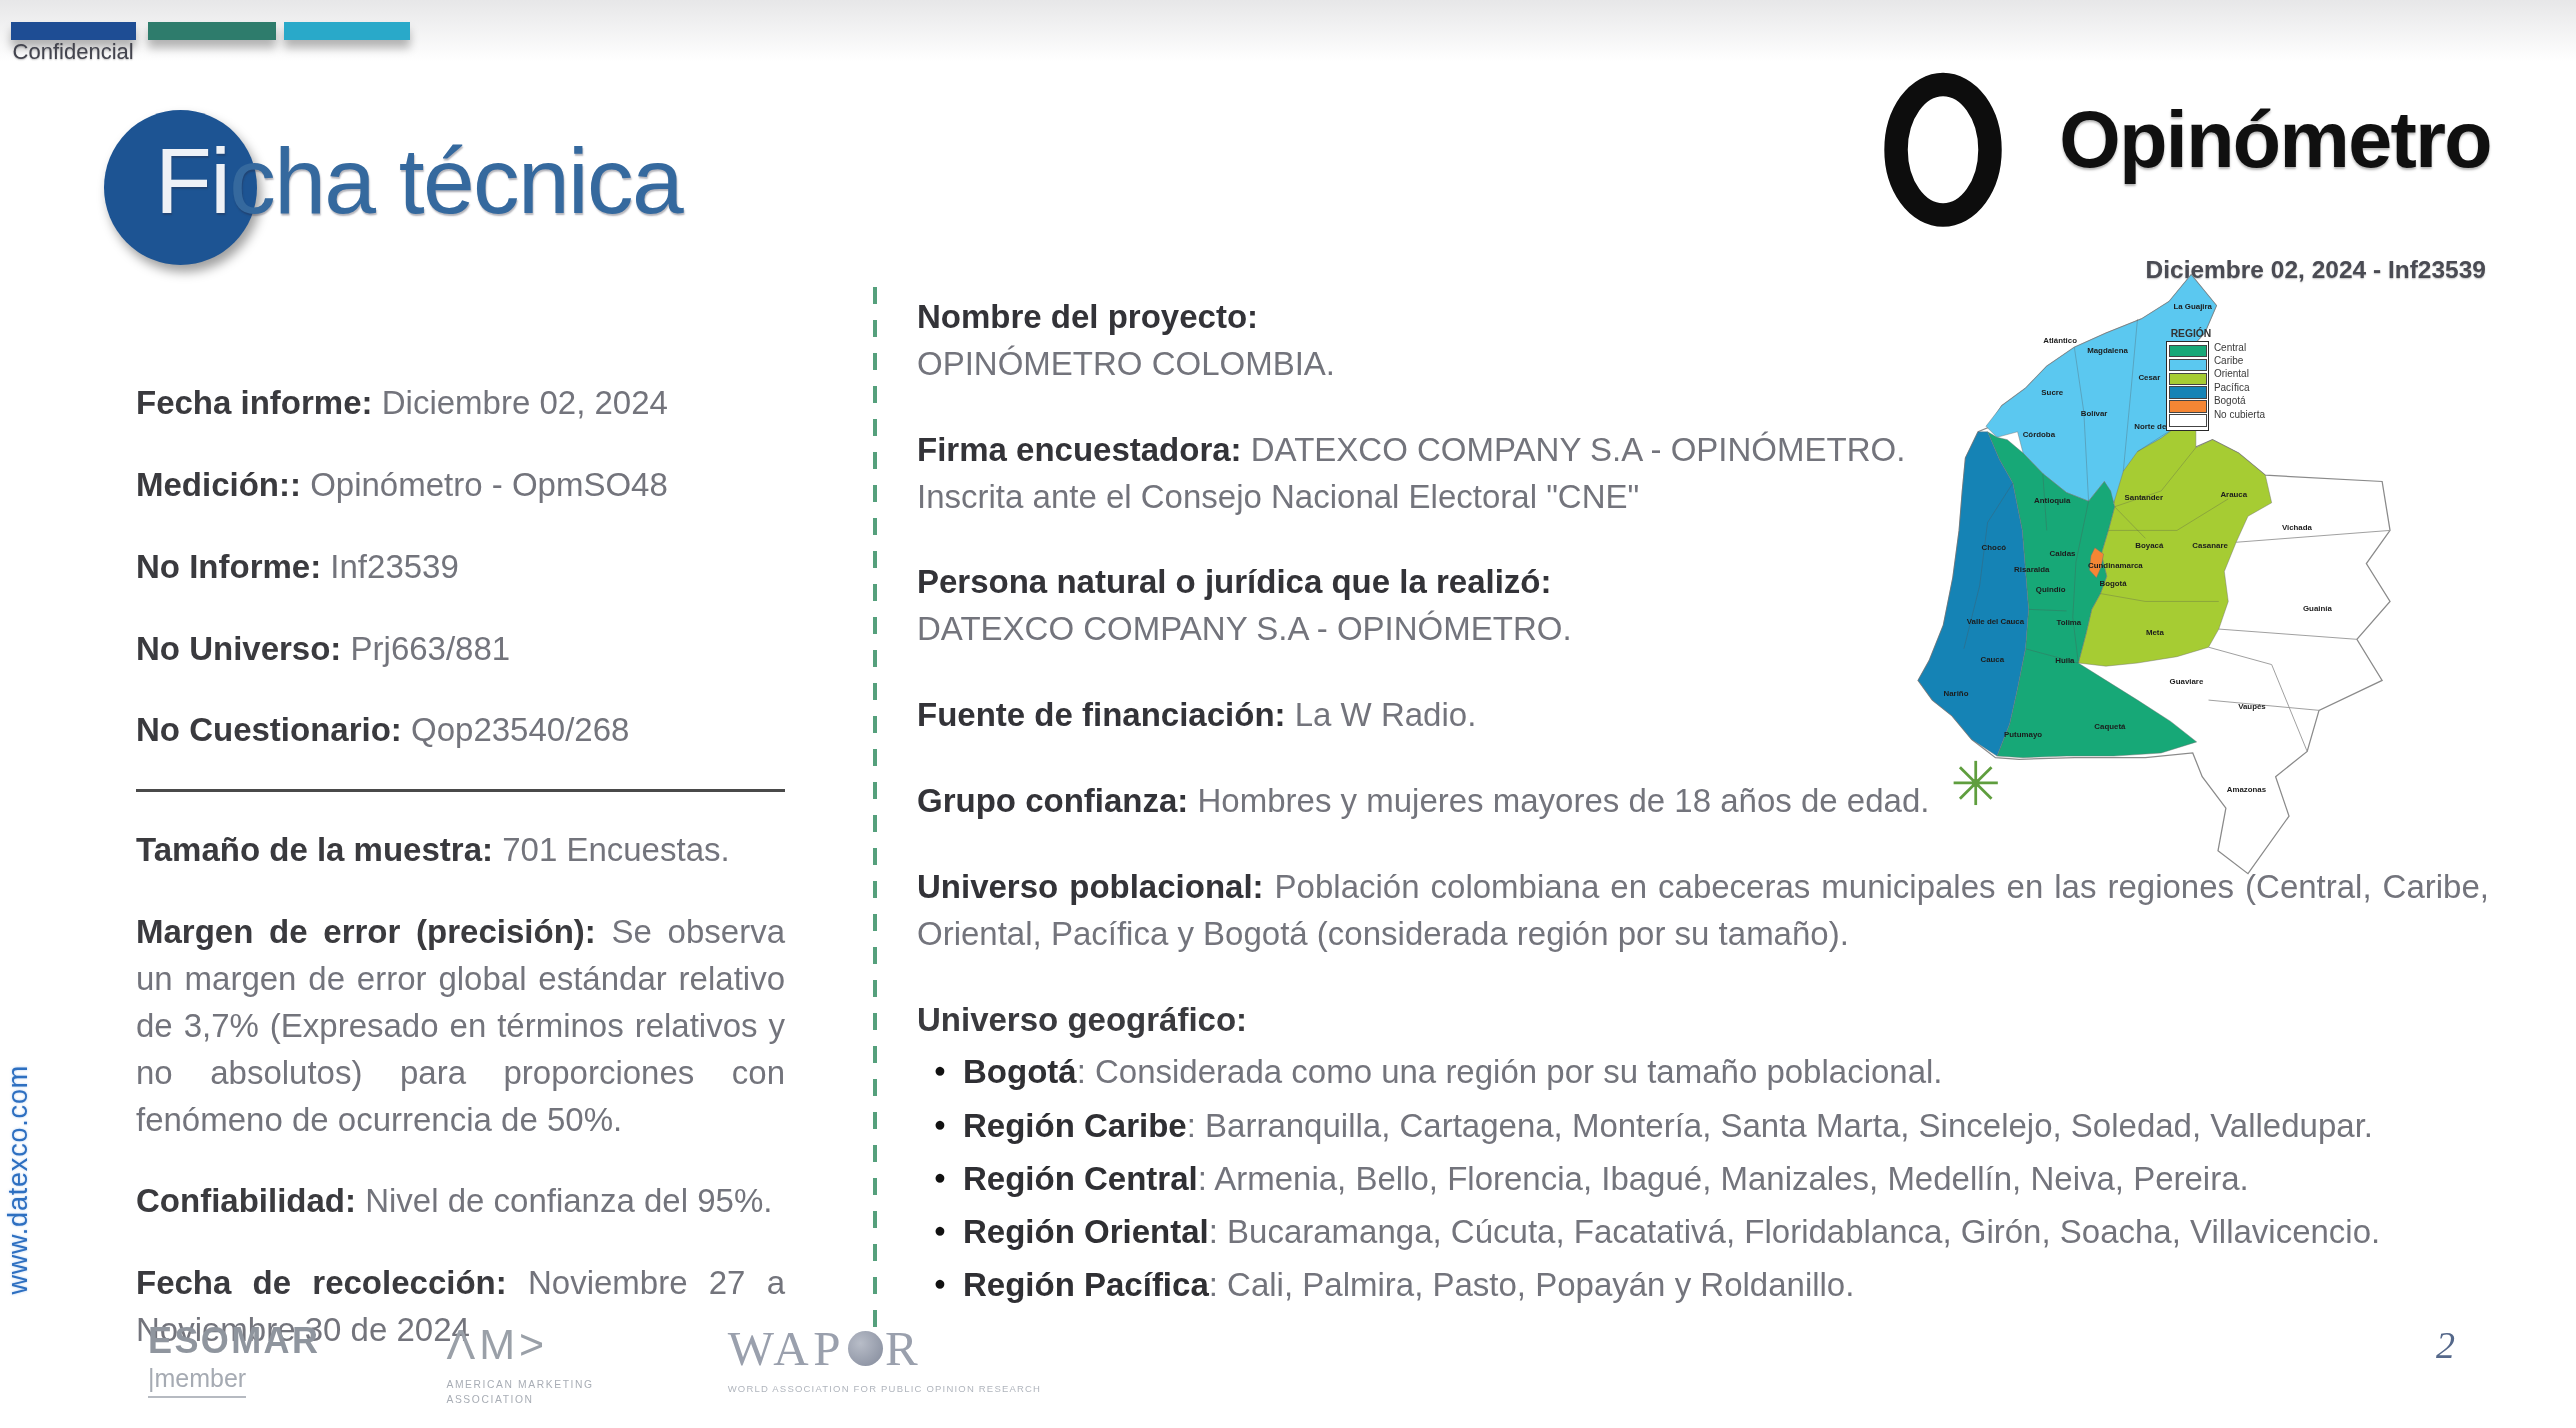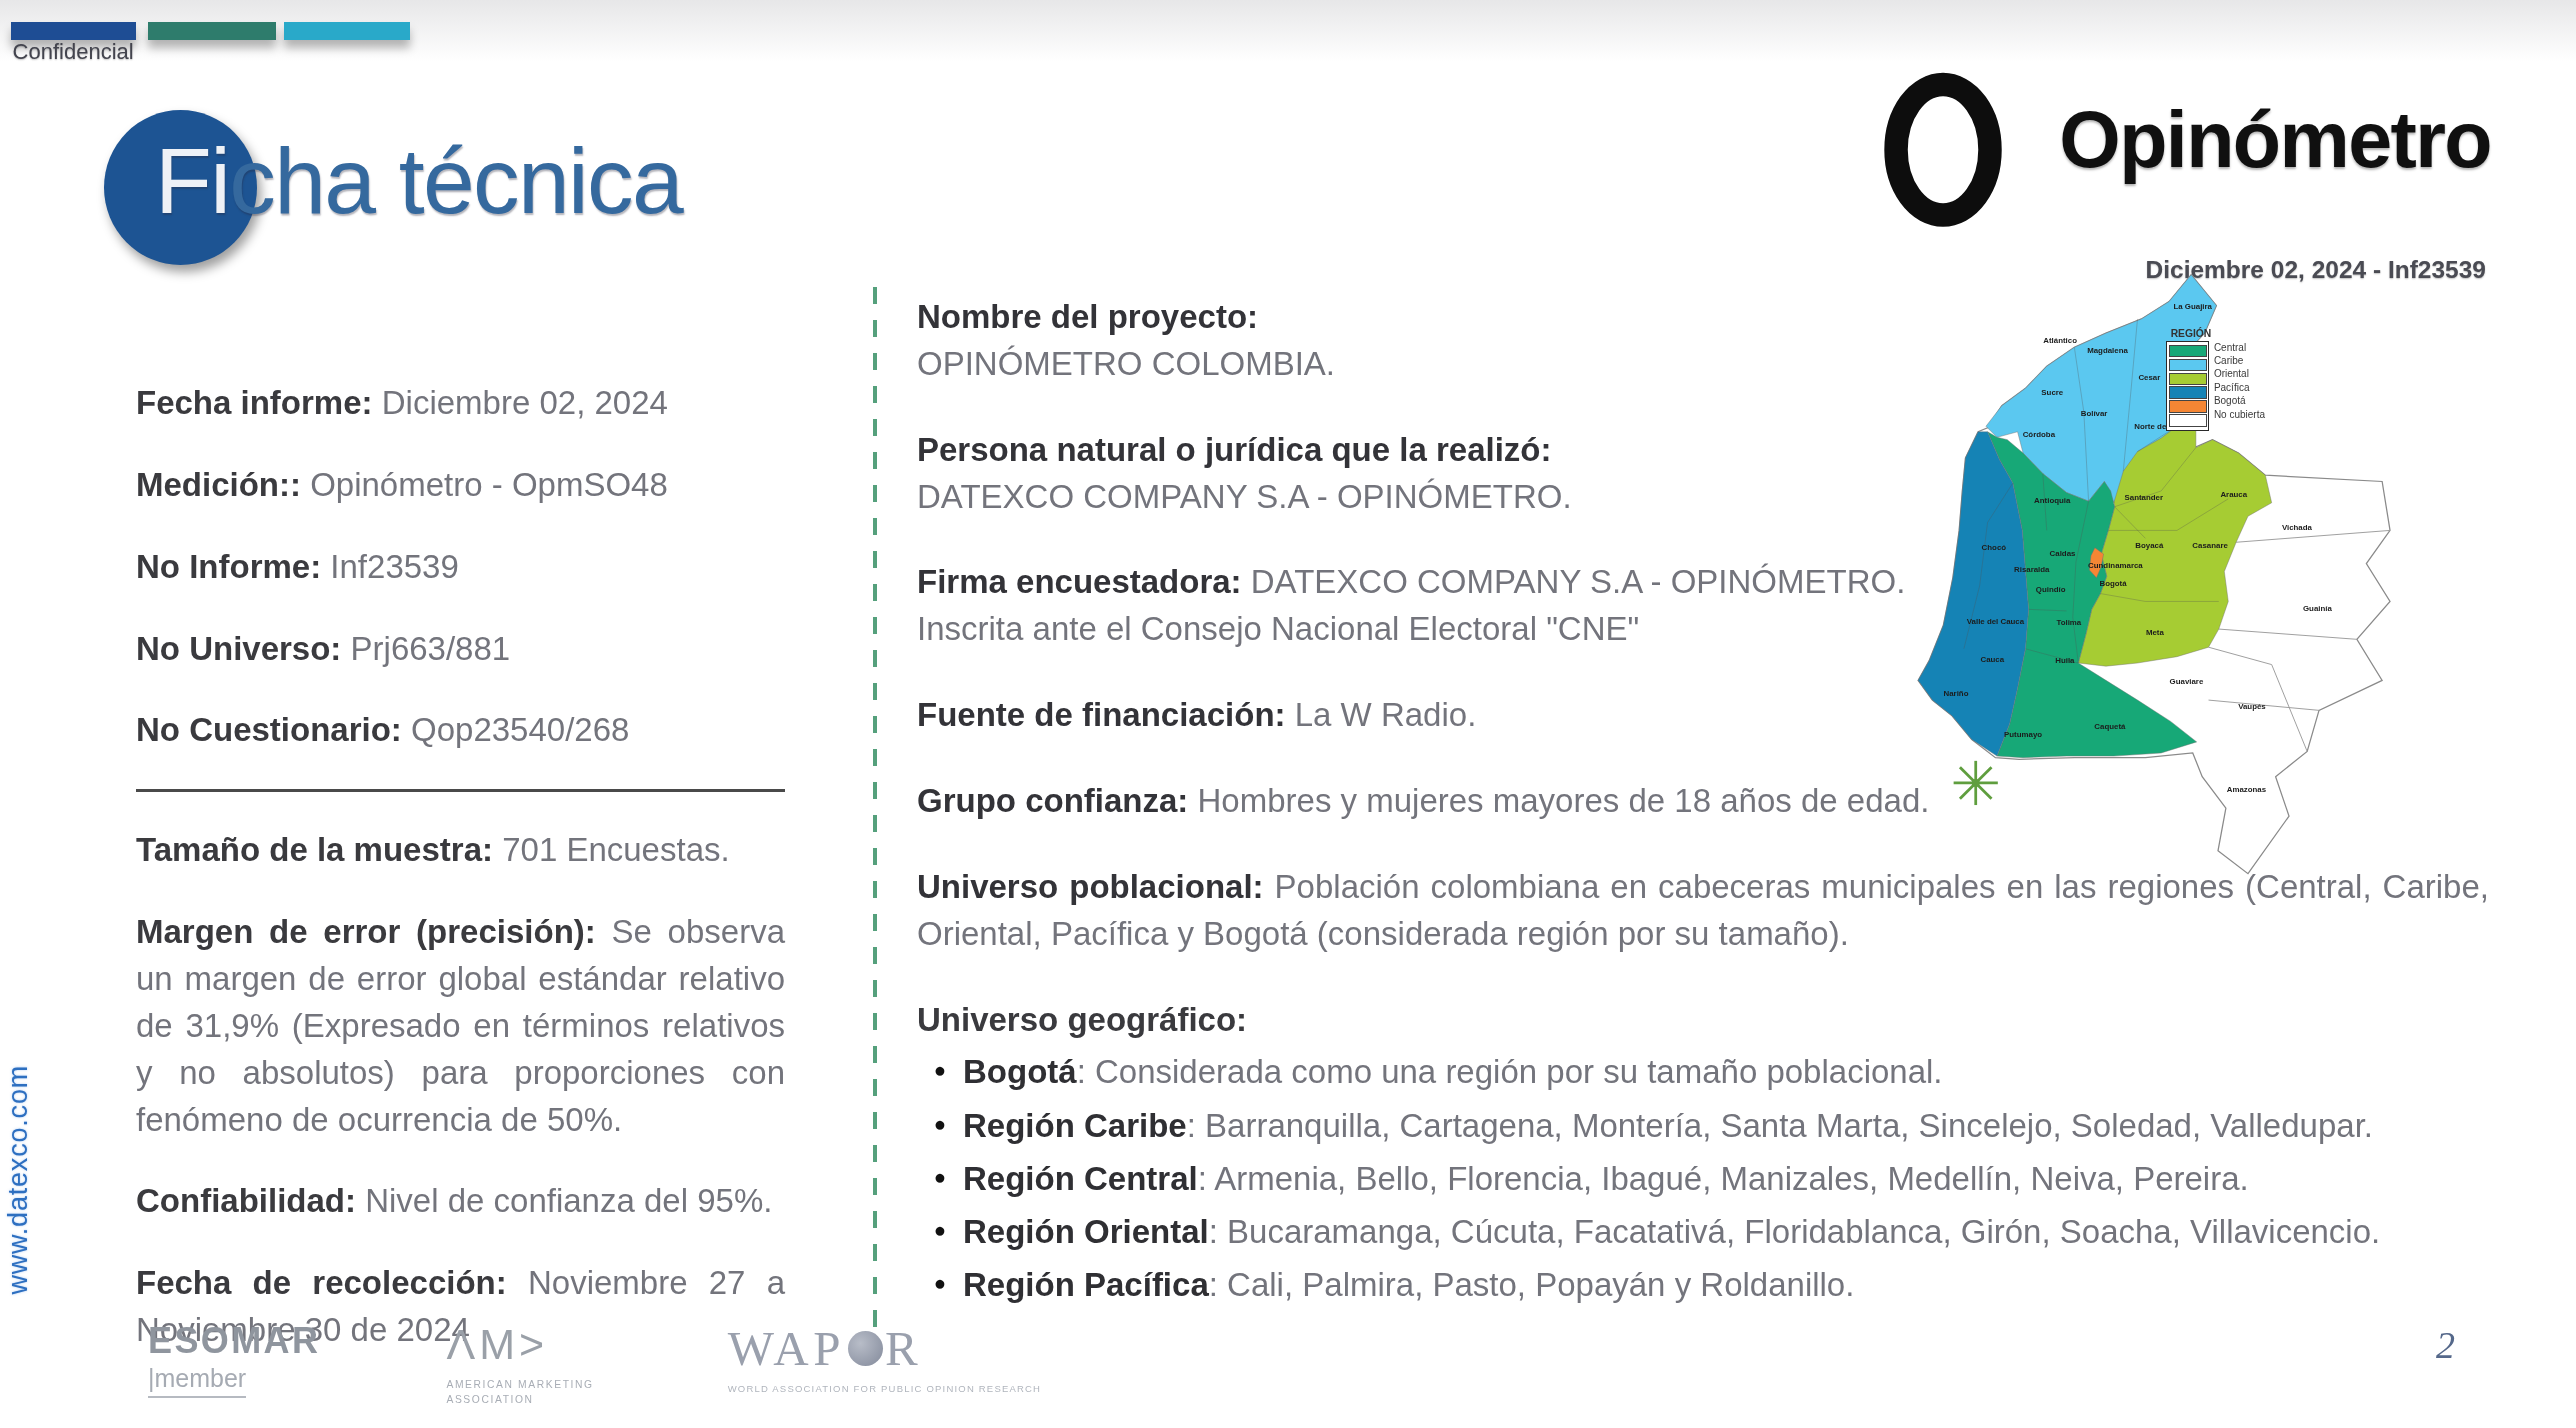--- a/index.html
+++ b/index.html
@@ -106,39 +106,39 @@
     <div id="left-items">
         <div class="li-row"><span class="lbl">Fecha informe:</span> <span class="val">Diciembre 02, 2024</span></div>
         <div class="li-row"><span class="lbl">Medición::</span> <span class="val">Opinómetro - OpmSO48</span></div>
         <div class="li-row"><span class="lbl">No Informe:</span> <span class="val">Inf23539</span></div>
         <div class="li-row"><span class="lbl">No Universo:</span> <span class="val">Prj663/881</span></div>
         <div class="li-row"><span class="lbl">No Cuestionario:</span> <span class="val">Qop23540/268</span></div>
       </div>
     <hr class="divider">
     <div id="left-stats">
         <div class="stat-row"><span class="lbl">Tamaño de la muestra:</span> <span class="val">701 Encuestas.</span></div>
-        <div class="stat-row just"><span class="lbl">Margen de error (precisión):</span> <span class="val">Se observa un margen de error global estándar relativo de 31,9% (Expresado en términos relativos y no absolutos) para proporciones con fenómeno de ocurrencia de 50%.</span></div>
+        <div class="stat-row just"><span class="lbl">Margen de error (precisión):</span> <span class="val">Se observa un margen de error global estándar relativo de 3,7% (Expresado en términos relativos y no absolutos) para proporciones con fenómeno de ocurrencia de 50%.</span></div>
         <div class="stat-row"><span class="lbl">Confiabilidad:</span> <span class="val">Nivel de confianza del 95%.</span></div>
         <div class="stat-row just"><span class="lbl">Fecha de recolección:</span> <span class="val">Noviembre 27 a Noviembre 30 de 2024</span></div>
       </div>
   </div>
 
   <div class="dash-line"></div>
 
   <div class="main-col">
     <div id="main-sections">
         <div class="sec">
           <div class="lbl">Nombre del proyecto:</div>
           <div class="val">OPINÓMETRO COLOMBIA.</div>
         </div>
+        <div class="sec"><span class="lbl">Firma encuestadora:</span> <span class="val">DATEXCO COMPANY S.A - OPINÓMETRO.</span><div class="val">Inscrita ante el Consejo Nacional Electoral "CNE"</div></div>
         <div class="sec">
           <div class="lbl">Persona natural o jurídica que la realizó:</div>
           <div class="val">DATEXCO COMPANY S.A - OPINÓMETRO.</div>
         </div>
-        <div class="sec"><span class="lbl">Firma encuestadora:</span> <span class="val">DATEXCO COMPANY S.A - OPINÓMETRO.</span><div class="val">Inscrita ante el Consejo Nacional Electoral "CNE"</div></div>
         <div class="sec"><span class="lbl">Fuente de financiación:</span> <span class="val">La W Radio.</span></div>
         <div class="sec"><span class="lbl">Grupo confianza:</span> <span class="val">Hombres y mujeres mayores de 18 años de edad.</span></div>
         <div class="sec wide just"><span class="lbl">Universo poblacional:</span> <span class="val">Población colombiana en cabeceras municipales en las regiones (Central, Caribe, Oriental, Pacífica y Bogotá (considerada región por su tamaño).</span></div>
       </div>
     <div class="geo">
       <span class="lbl">Universo geográfico:</span>
       <ul id="geo-list">
           <li>
             <span class="dot">●</span>
             <span><b>Bogotá</b><span class="val">: Considerada como una región por su tamaño poblacional.</span></span>

